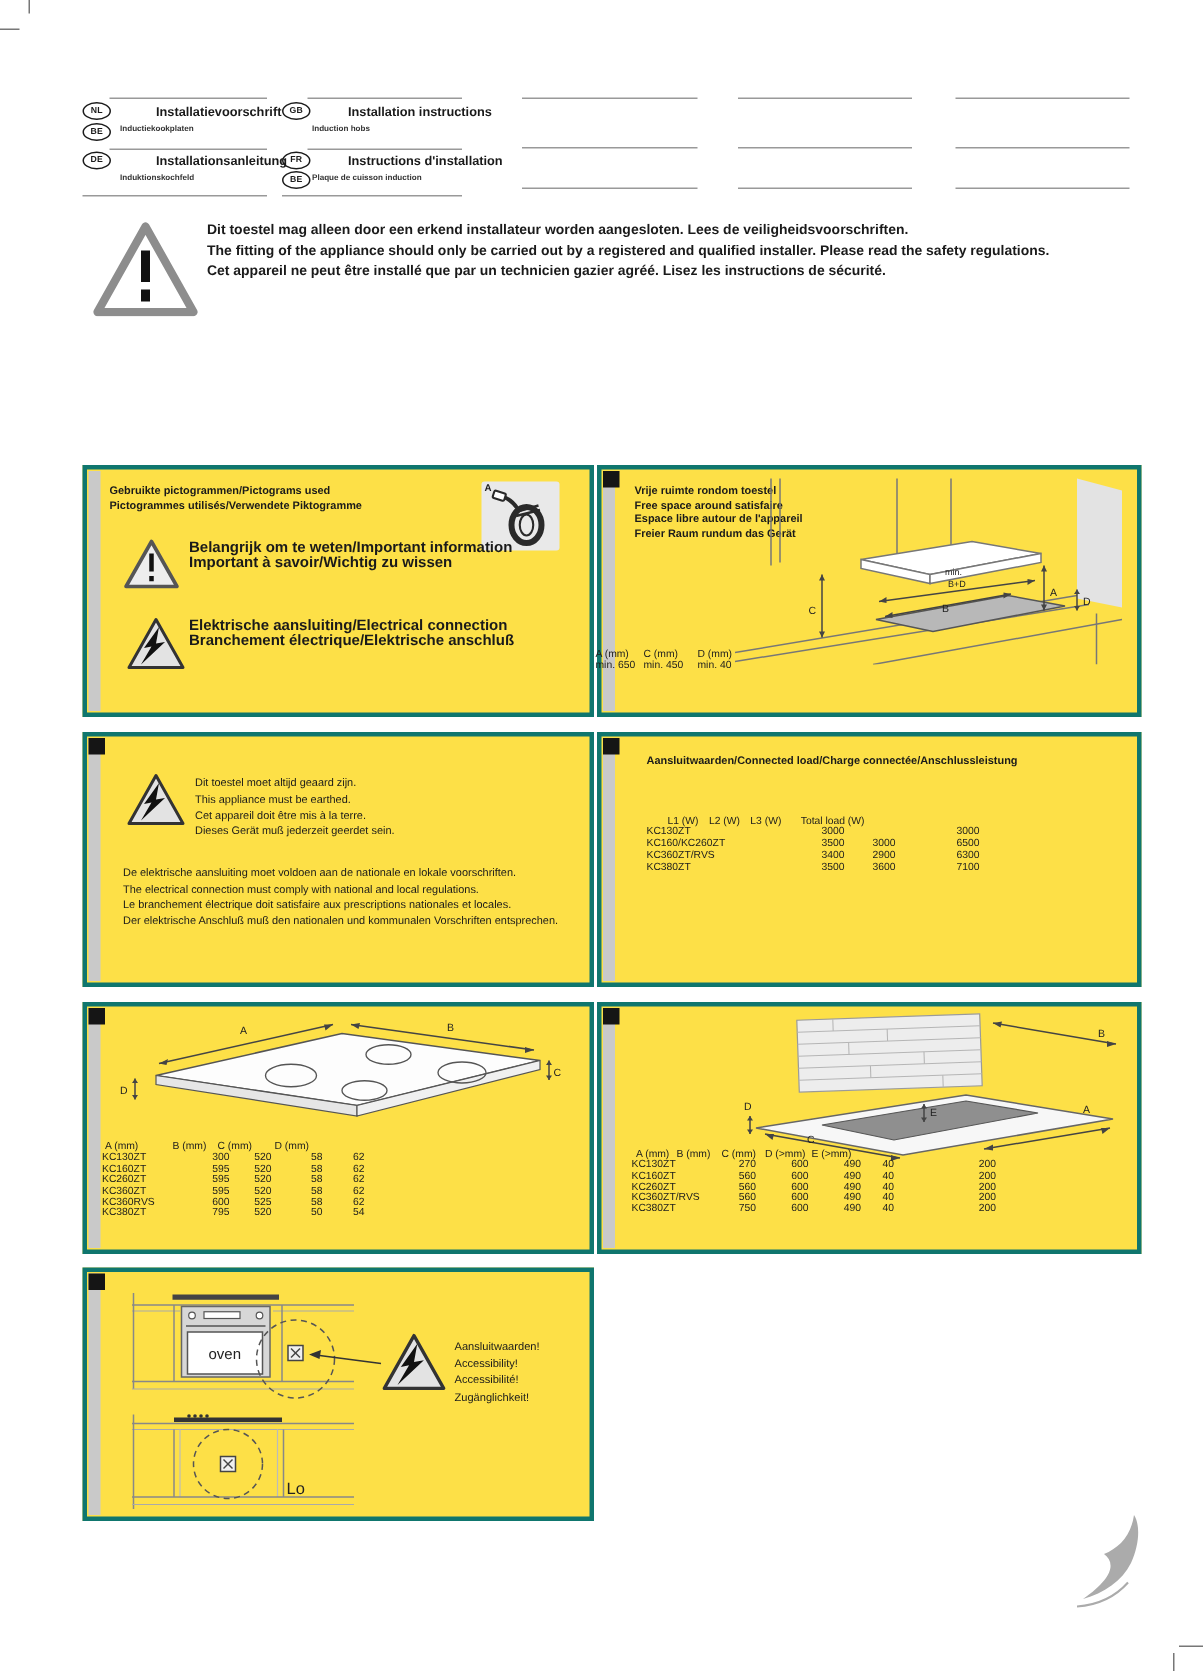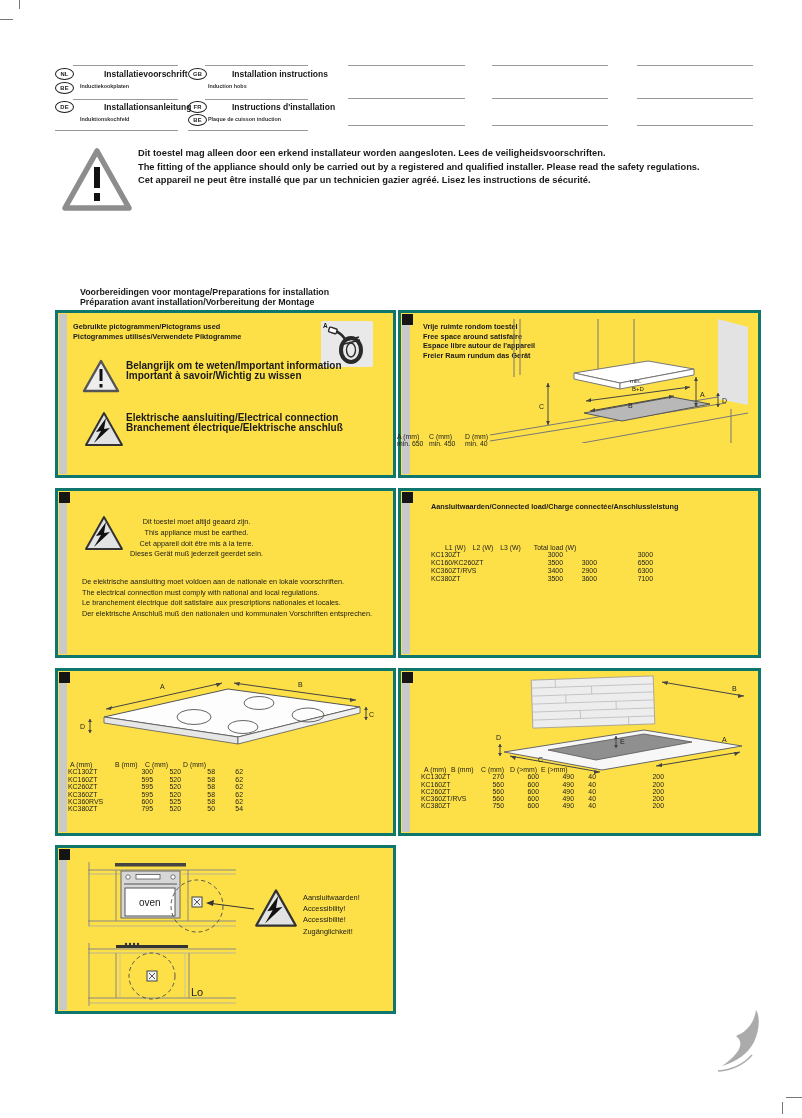--- a/index.html
+++ b/index.html
@@ -102,24 +102,20 @@
       <rect x="32" y="20" width="6" height="21" fill="#111"></rect>
       <rect x="32" y="46" width="6" height="8" fill="#111"></rect>
     </svg>
     <div class="abs" style="left:138px;top:147px;">
       <div class="warnline">Dit toestel mag alleen door een erkend installateur worden aangesloten. Lees de veiligheidsvoorschriften.</div>
       <div class="warnline">The fitting of the appliance should only be carried out by a registered and qualified installer. Please read the safety regulations.</div>
       <div class="warnline">Cet appareil ne peut être installé que par un technicien gazier agréé. Lisez les instructions de sécurité.</div>
     </div>
   </div>
 
-  <div class="abs" style="left:80px;top:287px;">
-    <div class="secline">Voorbereidingen voor montage/Preparations for installation</div>
-    <div class="secline">Préparation avant installation/Vorbereitung der Montage</div>
-  </div>
 
   <div class="panel" style="left:55px;top:310px;width:335px;height:162px;">
     <div class="pbar"></div>
     <div class="phead" style="left:15px;top:9px;">
       <div>Gebruikte pictogrammen/Pictograms used</div>
       <div>Pictogrammes utilisés/Verwendete Piktogramme</div>
     </div>
     <div class="cablebox" style="left:263px;top:8px;width:52px;height:46px;">
       <span class="lbl">A</span>
       <svg width="52" height="46" viewBox="0 0 52 46">
@@ -205,21 +201,21 @@
     </div>
   </div>
 
   <div class="panel" style="left:55px;top:488px;width:335px;height:164px;">
     <div class="pbar"></div>
     <div class="psq"></div>
     <svg class="abs" style="left:26px;top:24px;" width="40" height="36" viewBox="0 0 40 36">
       <path d="M20 2 L38 34 L2 34 Z" fill="#e3e3e3" stroke="#333" stroke-width="2" stroke-linejoin="round"></path>
       <polygon points="22,7 12,21 17,20 10,32 26,17 20,18" fill="#111"></polygon>
     </svg>
-    <div class="ptext" style="left:72px;top:26px;text-align:center;">
+    <div class="ptext" style="left:72px;top:26px;">
       <div>Dit toestel moet altijd geaard zijn.</div>
       <div>This appliance must be earthed.</div>
       <div>Cet appareil doit être mis à la terre.</div>
       <div>Dieses Gerät muß jederzeit geerdet sein.</div>
     </div>
     <div class="ptext" style="left:24px;top:86px;line-height:10.6px;">
       <div>De elektrische aansluiting moet voldoen aan de nationale en lokale voorschriften.</div>
       <div>The electrical connection must comply with national and local regulations.</div>
       <div>Le branchement électrique doit satisfaire aux prescriptions nationales et locales.</div>
       <div>Der elektrische Anschluß muß den nationalen und kommunalen Vorschriften entsprechen.</div>

